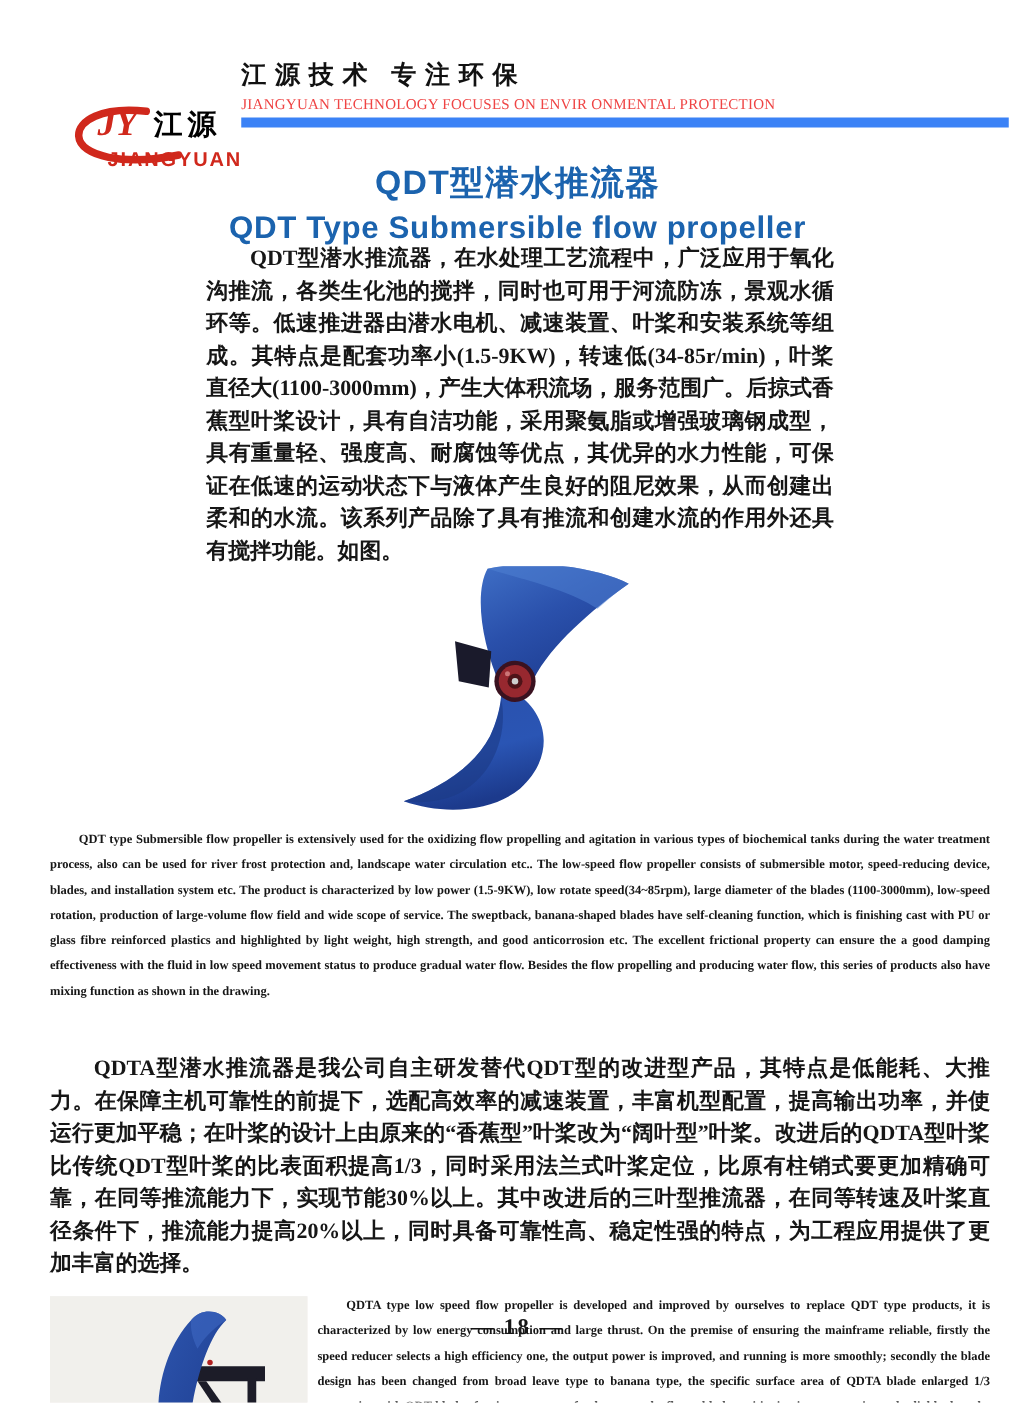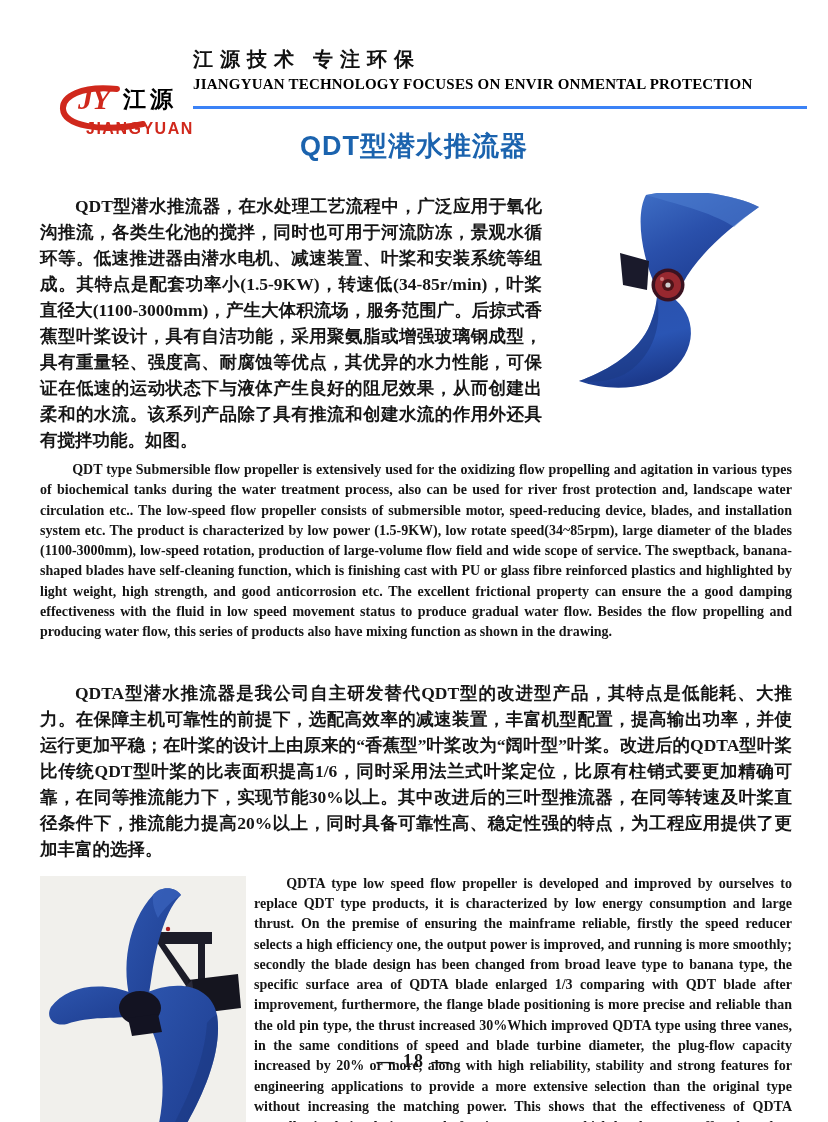--- a/index.html
+++ b/index.html
@@ -17,24 +17,24 @@
     font-style:italic; font-weight:bold; font-size:30px; color:#d0281c; letter-spacing:-1px;
   }
   .logo-cn {
     position:absolute; left:66px; top:3px; font-size:23px; font-weight:bold; color:#000000;
     letter-spacing:4px; white-space:nowrap;
   }
   .logo-sub {
     position:absolute; left:29px; top:39px; font-family:"Liberation Sans", sans-serif;
     font-size:16px; font-weight:bold; color:#d0281c; letter-spacing:1.5px;
   }
-  .slogans { flex:1; margin-left:14px; border-bottom:3px solid #3b82f6; padding-bottom:13px; }
+  .slogans { flex:1; margin-left:14px; border-bottom:8px solid #3b82f6; padding-bottom:3px; }
   .slogan-cn { font-size:20px; font-weight:bold; color:#111; letter-spacing:7px; }
   .slogan-en {
-    font-size:15px; font-weight:bold; color:#000000; letter-spacing:0.2px; margin-top:3px;
+    font-size:12px; font-weight:normal; color:#ef4444; letter-spacing:0.2px; margin-top:3px;
     font-family:"Liberation Serif", serif; white-space:nowrap;
   }
 
   
   .titles { position:absolute; top:116px; left:0; right:0; text-align:center;margin-top:12px; }
   .title-cn {
     font-family:"Liberation Sans", sans-serif; font-size:27px; font-weight:bold;
     color:#1b63ae; letter-spacing:1px;
   }
   .title-en {
@@ -43,25 +43,25 @@
   }
 
   
   .content { position:absolute; top:193px; left:40px; right:36px; }
 
   .cn-text {
     font-size:17.5px; line-height:26px; font-weight:600; color:#161616;
     text-align:justify; text-indent:2em;
   }
   .en-text {
-    font-size:14px; line-height:20.3px; font-weight:600; color:#161616;
+    font-size:10px; line-height:20.3px; font-weight:600; color:#161616;
     text-align:justify; text-indent:2.3em; font-family:"Liberation Serif", serif;
   }
 
-  .section1 { display:flex; align-items:flex-start; }
+  .section1 { display:flex; align-items:center;flex-direction:column; }
   .section1 .cn-col { width:502px; flex:none; }
   .photo1 { width:252px; height:202px; margin-left:8px; flex:none; }
 
   .en1 { margin-top:7px; }
   .cn2 { margin-top:37px; }
 
   .section2 { display:flex; align-items:flex-start; margin-top:12px; }
   .photo2 { width:206px; height:258px; flex:none; margin-top:2px; background:#f1f0ed; }
   .section2 .en-col { flex:1; margin-left:8px; }
 
@@ -85,20 +85,21 @@
       <span class="logo-sub">JIANGYUAN</span>
     </div>
     <div class="slogans">
       <div class="slogan-cn">江源技术 专注环保</div>
       <div class="slogan-en">JIANGYUAN TECHNOLOGY FOCUSES ON ENVIR ONMENTAL PROTECTION</div>
     </div>
   </div>
 
   <div class="titles">
     <div class="title-cn">QDT型潜水推流器</div>
+    <div class="title-en">QDT Type Submersible flow propeller</div>
   </div>
 
   <div class="content">
 
     <div class="section1">
       <div class="cn-col cn-text">QDT型潜水推流器，在水处理工艺流程中，广泛应用于氧化沟推流，各类生化池的搅拌，同时也可用于河流防冻，景观水循环等。低速推进器由潜水电机、减速装置、叶桨和安装系统等组成。其特点是配套功率小(1.5-9KW)，转速低(34-85r/min)，叶桨直径大(1100-3000mm)，产生大体积流场，服务范围广。后掠式香蕉型叶桨设计，具有自洁功能，采用聚氨脂或增强玻璃钢成型，具有重量轻、强度高、耐腐蚀等优点，其优异的水力性能，可保证在低速的运动状态下与液体产生良好的阻尼效果，从而创建出柔和的水流。该系列产品除了具有推流和创建水流的作用外还具有搅拌功能。如图。</div>
       <svg class="photo1" viewBox="0 0 252 202">
         <defs>
           <linearGradient id="b1" x1="0" y1="0" x2="0.6" y2="1">
             <stop offset="0" stop-color="#3f6fc6"></stop>
@@ -124,21 +125,21 @@
         <circle cx="118" cy="92" r="16.5" fill="#3a1220"></circle>
         <circle cx="118" cy="92" r="13" fill="#97282f"></circle>
         <circle cx="118" cy="92" r="6" fill="#4e1318"></circle>
         <circle cx="118" cy="92" r="2.6" fill="#cfcfcf"></circle>
         <circle cx="112" cy="86" r="2" fill="#d98a8a" opacity="0.8"></circle>
       </svg>
     </div>
 
     <div class="en1 en-text">QDT type Submersible flow propeller is extensively used for the oxidizing flow propelling and agitation in various types of  biochemical tanks during the water treatment process, also can be used for river frost protection and, landscape water circulation etc.. The low-speed flow propeller consists of submersible motor, speed-reducing device, blades, and installation system etc. The product is characterized by low power (1.5-9KW), low rotate speed(34~85rpm), large diameter of the blades (1100-3000mm), low-speed rotation, production of large-volume flow field and wide scope of service. The sweptback, banana-shaped blades have self-cleaning function, which is finishing cast with PU or glass fibre reinforced plastics and highlighted by light weight, high strength, and good anticorrosion etc. The excellent frictional property can ensure the a good damping effectiveness with the fluid in low speed movement status to produce gradual water flow. Besides the flow propelling and producing water flow, this series of products also have mixing function as shown in the drawing.</div>
 
-    <div class="cn2 cn-text">QDTA型潜水推流器是我公司自主研发替代QDT型的改进型产品，其特点是低能耗、大推力。在保障主机可靠性的前提下，选配高效率的减速装置，丰富机型配置，提高输出功率，并使运行更加平稳；在叶桨的设计上由原来的“香蕉型”叶桨改为“阔叶型”叶桨。改进后的QDTA型叶桨比传统QDT型叶桨的比表面积提高1/6，同时采用法兰式叶桨定位，比原有柱销式要更加精确可靠，在同等推流能力下，实现节能30%以上。其中改进后的三叶型推流器，在同等转速及叶桨直径条件下，推流能力提高20%以上，同时具备可靠性高、稳定性强的特点，为工程应用提供了更加丰富的选择。</div>
+    <div class="cn2 cn-text">QDTA型潜水推流器是我公司自主研发替代QDT型的改进型产品，其特点是低能耗、大推力。在保障主机可靠性的前提下，选配高效率的减速装置，丰富机型配置，提高输出功率，并使运行更加平稳；在叶桨的设计上由原来的“香蕉型”叶桨改为“阔叶型”叶桨。改进后的QDTA型叶桨比传统QDT型叶桨的比表面积提高1/3，同时采用法兰式叶桨定位，比原有柱销式要更加精确可靠，在同等推流能力下，实现节能30%以上。其中改进后的三叶型推流器，在同等转速及叶桨直径条件下，推流能力提高20%以上，同时具备可靠性高、稳定性强的特点，为工程应用提供了更加丰富的选择。</div>
 
     <div class="section2">
       <svg class="photo2" viewBox="0 0 206 258">
         <defs>
           <linearGradient id="b3" x1="0" y1="0" x2="1" y2="1">
             <stop offset="0" stop-color="#2d55ae"></stop>
               <stop offset="1" stop-color="#1d3c8e"></stop>
           </linearGradient>
         </defs>
         <rect x="0" y="0" width="206" height="258" fill="#f1f0ec"></rect>

